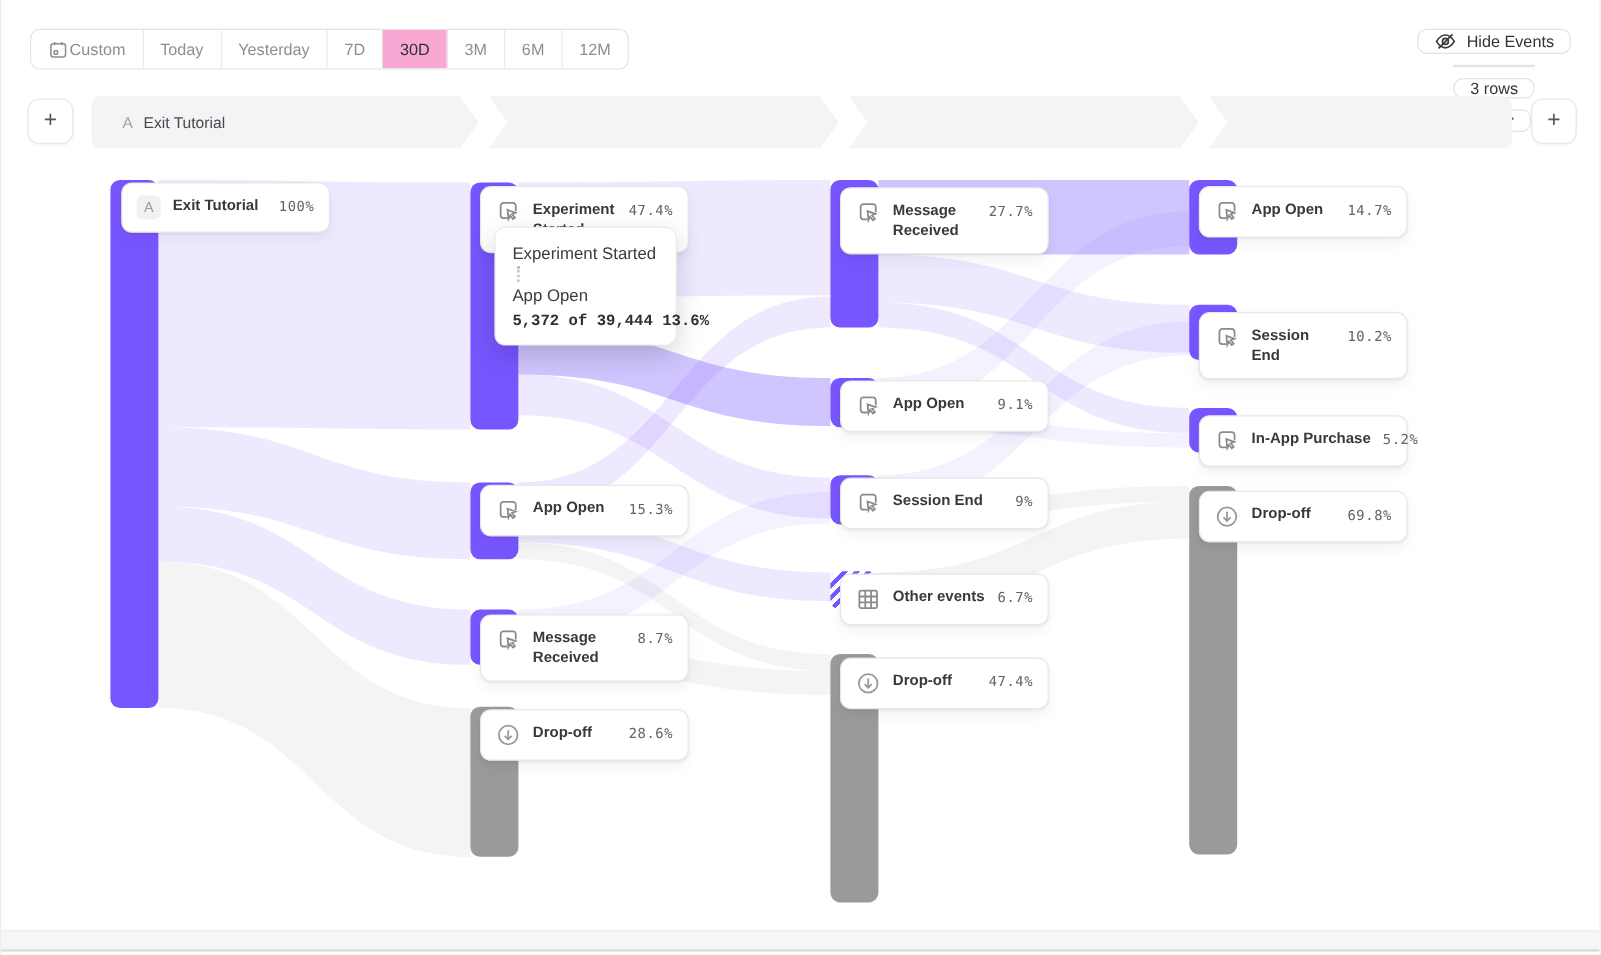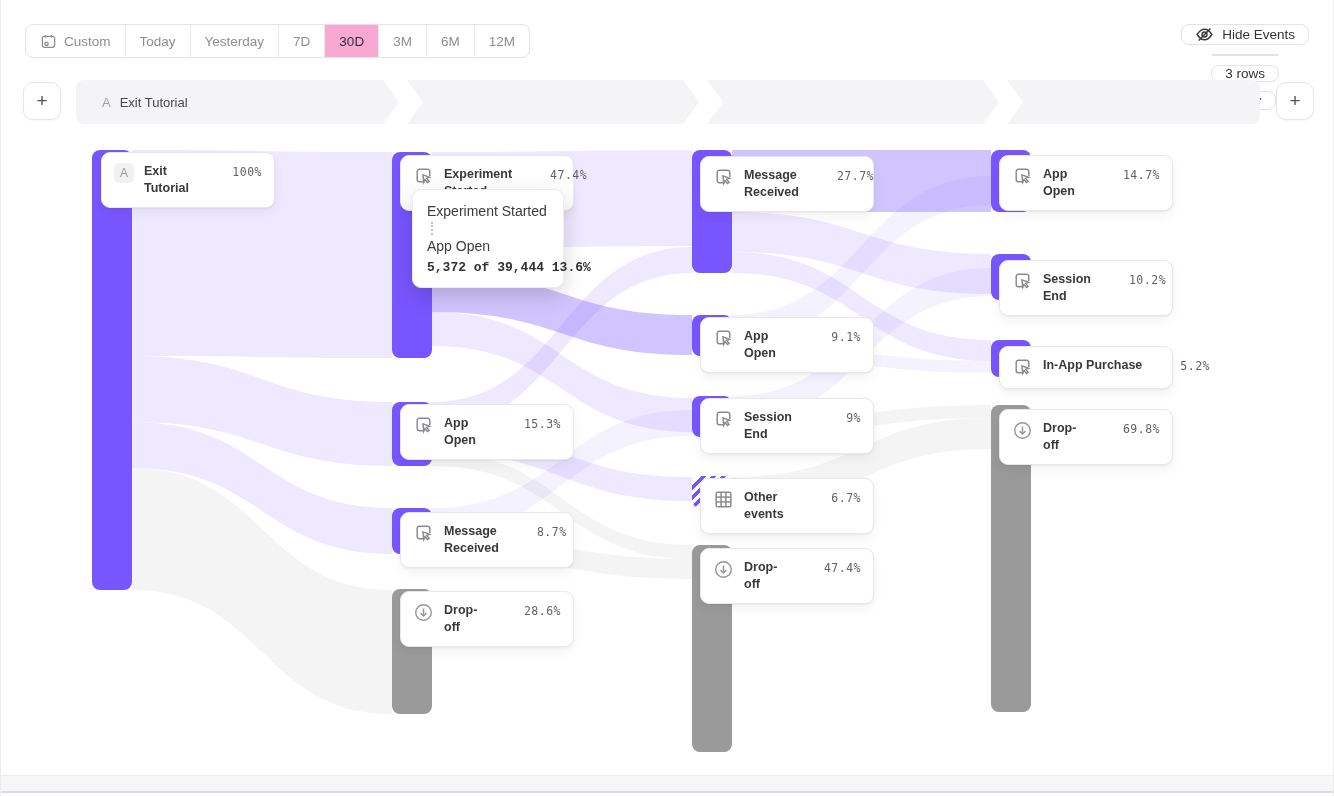--- a/index.html
+++ b/index.html
@@ -10,21 +10,21 @@
     border-left:1px solid #ececec; border-right:1px solid #ececec; overflow:hidden;
   }
 
   
   .toolbar { position:absolute; left:0; top:0; width:100%; height:66px; }
   .preset-group {
     position:absolute; left:24px; top:24px; height:34px; display:flex;
     border:1px solid #e3e3e5; border-radius:8px; background:#fff; overflow:hidden;
   }
   .preset {
-    display:flex; align-items:center; gap:7px; padding:0 14px; font-size:13.5px;
+    display:flex; align-items:center; gap:1px; padding:0 14px; font-size:13.5px;
     color:#8e8e92; border-right:1px solid #ebebee; cursor:pointer; white-space:nowrap;
   }
   .preset:last-child { border-right:none; }
   .preset.active { background:#f9a8d4; color:#2f2f33; font-weight:500; }
   .right-tools { position:absolute; right:24px; top:24px; height:34px; display:flex; gap:9px; align-items:center;flex-direction:column; }
   .tool-btn {
     height:34px; display:flex; align-items:center; gap:8px; padding:0 13px;
     border:1px solid #e3e3e5; border-radius:8px; background:#fff; font-size:13.5px;
     color:#333338; cursor:pointer; white-space:nowrap;
   }
@@ -59,21 +59,21 @@
   }
   .node-card {
     position:absolute; width:174px; background:#fff; border:1px solid #e8e8ea;
     border-radius:9px; box-shadow:0 1px 2px rgba(0,0,0,.05), 0 5px 12px rgba(0,0,0,.05);
     display:flex; align-items:flex-start; gap:10px; padding:10px 12px; cursor:pointer;
   }
   .node-icon { flex:0 0 auto; margin-top:0px; display:flex; }
   .node-label { flex:1; font-size:12.5px; font-weight:700; color:#39393d; line-height:1.35; }
   .node-pct {
     font-family:"DejaVu Sans Mono", monospace; font-size:11.5px; color:#626266;
-    letter-spacing:.5px; margin-top:2px; white-space:nowrap;margin-left:28px;
+    letter-spacing:.5px; margin-top:2px; white-space:nowrap;
   }
   .a-chip {
     width:20px; height:20px; border-radius:5px; background:#f1f1f3; color:#9a9a9e;
     font-size:12px; display:flex; align-items:center; justify-content:center; flex:0 0 auto;
   }
   .tooltip {
     position:absolute; left:411px; top:189px; width:152px; background:#fff;
     border:1px solid #ececee; border-radius:9px; padding:13px 14px 12px;
     box-shadow:0 8px 22px rgba(0,0,0,.16); z-index:30;
   }

